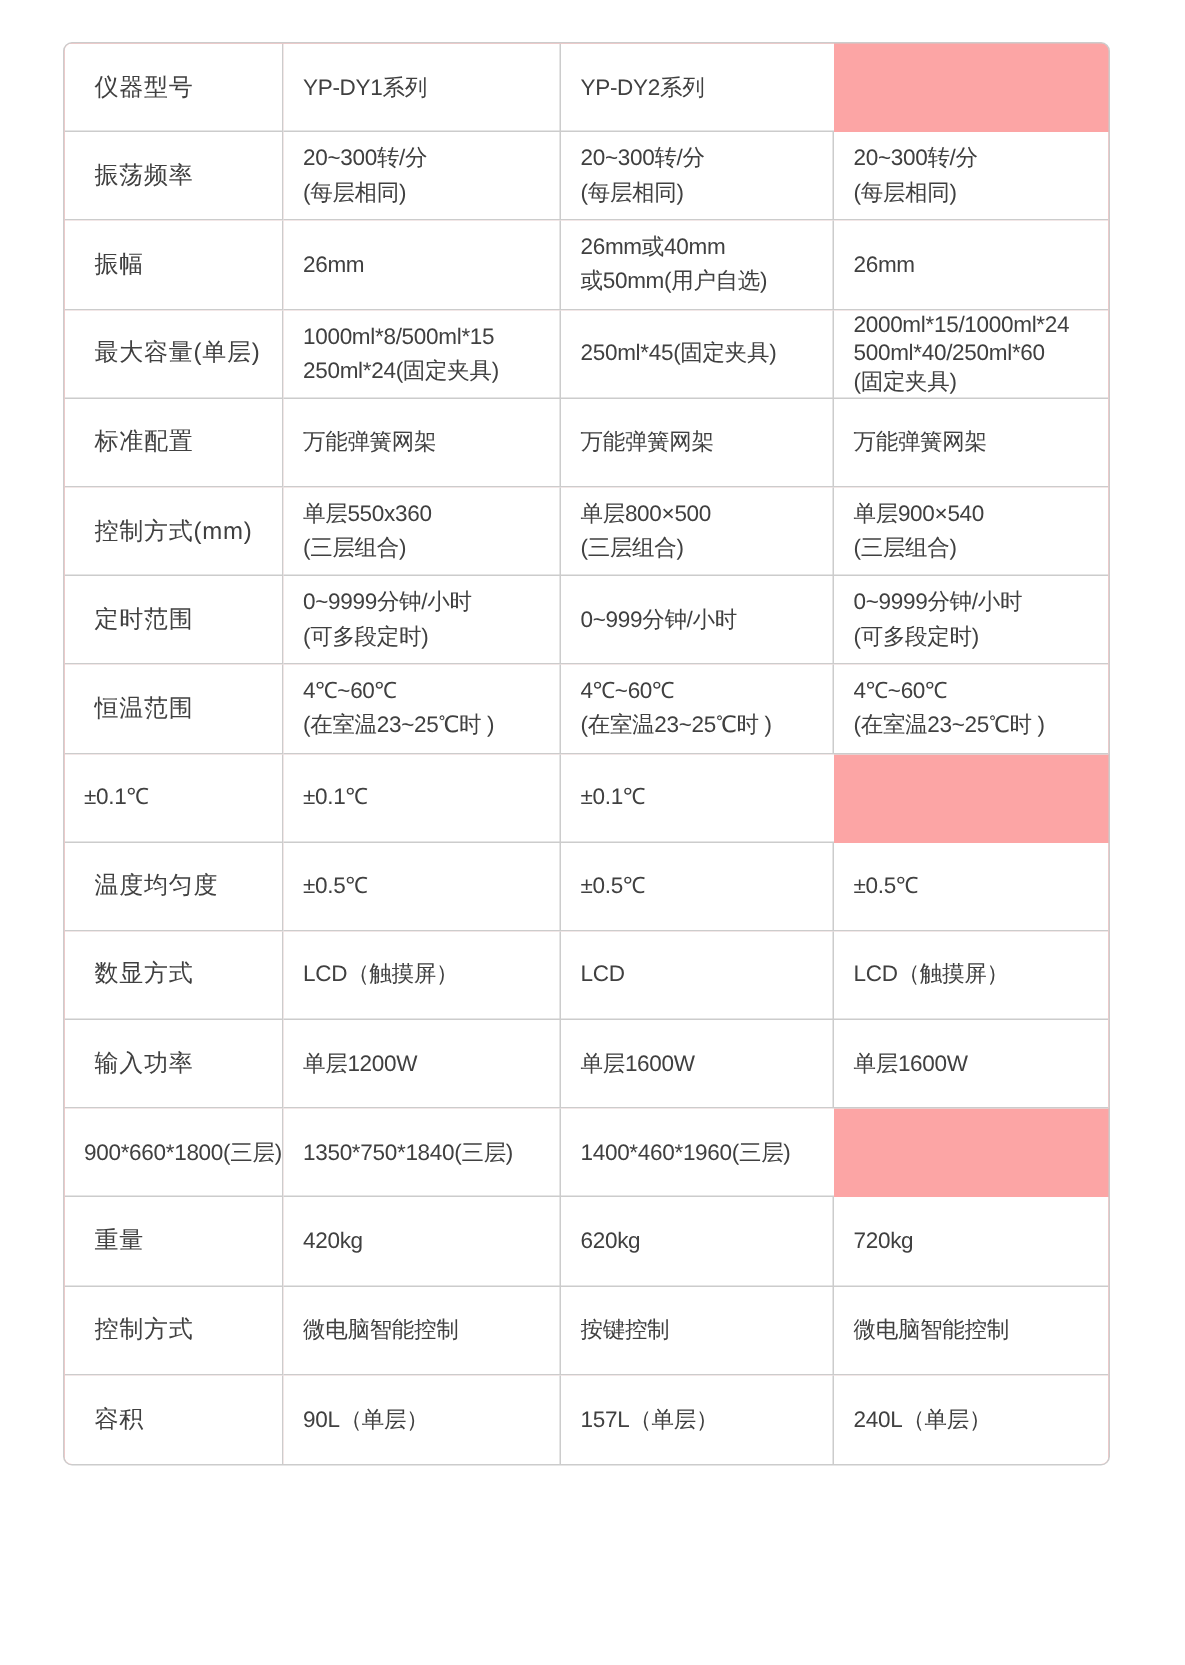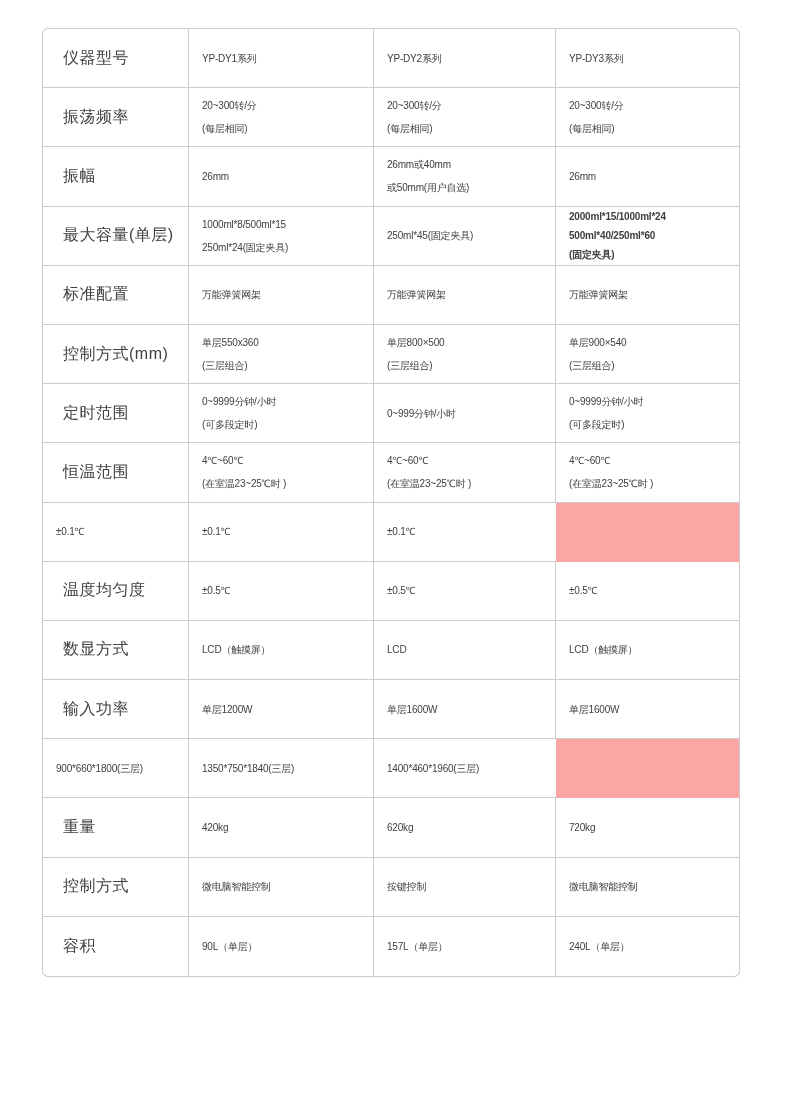--- a/index.html
+++ b/index.html
@@ -52,48 +52,44 @@
   .row:last-child .cell { border-bottom: none; }
   .label-cell {
     padding-left: 20px;
     font-size: 16px;
     letter-spacing: 0.5px;
     white-space: nowrap;
   }
   .value-cell {
     padding-left: 13px;
     padding-right: 18px;
-    font-size: 10px;
+    font-size: 15px;
     letter-spacing: -0.2px;
   }
   .value-cell .line {
     line-height: 23px;
     white-space: nowrap;
   }
   .value-cell.tight .line {
     line-height: 19px;
-    font-weight: bold;
   }
 </style>
 </head>
 <body>
 
 <div class="page">
   <div class="spec-table">
       <div class="row">
         <div class="cell label-cell">仪器型号</div>
         <div class="cell value-cell">
           <div class="line">YP-DY1系列</div>
         </div>
         <div class="cell value-cell">
           <div class="line">YP-DY2系列</div>
         </div>
-        <div class="cell value-cell">
-          <div class="line">YP-DY3系列</div>
-        </div>
       </div>
       <div class="row">
         <div class="cell label-cell">振荡频率</div>
         <div class="cell value-cell">
           <div class="line">20~300转/分</div>
           <div class="line">(每层相同)</div>
         </div>
         <div class="cell value-cell">
           <div class="line">20~300转/分</div>
           <div class="line">(每层相同)</div>

